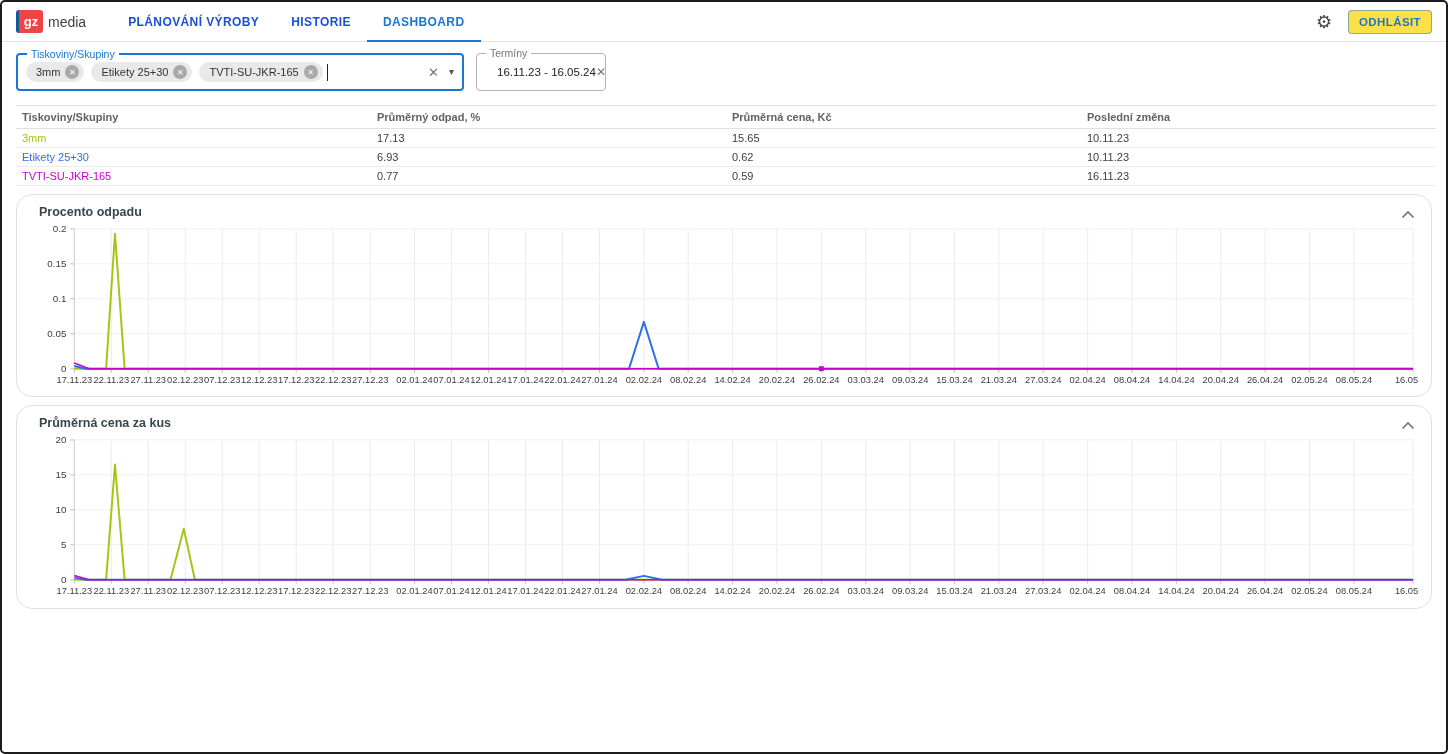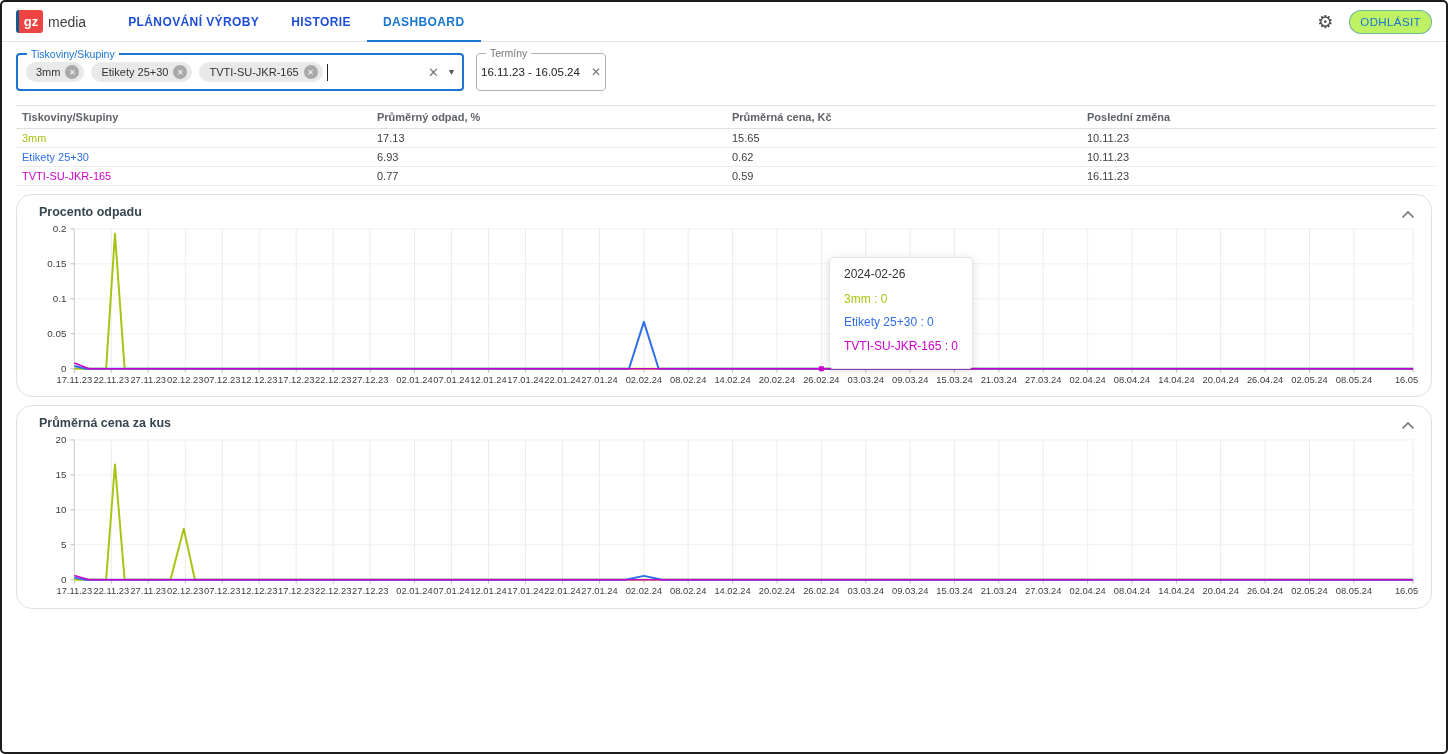--- a/index.html
+++ b/index.html
@@ -16,30 +16,30 @@
   .logo { display:flex; align-items:center; gap:5px; }
   .logo-badge { width:27px; height:23px; background:#ef4444; border-radius:3px; border-left:3px solid #135a92;
     color:#fff; font-weight:bold; font-size:13px; display:flex; align-items:center; justify-content:center; }
   .logo-media { color:#404040; font-size:14px; }
   .tabs { display:flex; height:40px; margin-left:26px; }
   .tab { display:flex; align-items:center; padding:0 16px; font-size:12px; font-weight:bold; letter-spacing:.4px;
     color:#1d4ed8; cursor:pointer; border-bottom:2px solid transparent; padding-top:2px; }
   .tab.active { color:#1976d2; border-bottom-color:#1976d2; }
   .topbar-right { margin-left:auto; display:flex; align-items:center; gap:16px; }
   .gear { font-size:18px; color:#4a4a4a; line-height:1; cursor:pointer; }
-  .logout-btn { border:1px solid rgba(25,118,210,.5); color:#1976d2; background:#bef264; border-radius:12px;
-    font-size:11.5px; font-weight:normal; letter-spacing:.4px; padding:5px 10px; cursor:pointer;
+  .logout-btn { border:1px solid rgba(25,118,210,.5); color:#1976d2; background:#fde047; border-radius:4px;
+    font-size:11.5px; font-weight:bold; letter-spacing:.4px; padding:5px 10px; cursor:pointer;
     font-family:"Liberation Sans",sans-serif; }
   
   .filters { display:flex; gap:12px; padding:11px 14px 6px; align-items:flex-start; }
   .field { position:relative; border-radius:4px; height:38px; display:flex; align-items:center; background:#fff; }
   .field-label { position:absolute; top:-7px; left:9px; background:#fff; padding:0 4px; font-size:10.5px; }
   .field-tiskoviny { width:448px; border:2px solid #1976d2; padding:0 8px; }
   .field-tiskoviny .field-label { color:#1976d2; }
-  .field-terminy { width:130px; border:1px solid #b2b2b2; padding:0 4px; }
+  .field-terminy { width:130px; border:1px solid #b2b2b2; padding:0 20px; }
   .field-terminy .field-label { color:#757575; }
   .chips { display:flex; gap:7px; align-items:center; }
   .chip { display:inline-flex; align-items:center; gap:5px; background:#e9e9e9; border-radius:12px;
     padding:3px 5px 3px 10px; font-size:11px; color:#333; cursor:default; }
   .chip-remove { width:14px; height:14px; border-radius:50%; background:#a9a9a9; color:#fff; font-size:8px;
     display:inline-flex; align-items:center; justify-content:center; cursor:pointer; }
   .text-cursor { width:1px; height:17px; background:#222; margin-left:4px; }
   .field-spacer { flex:1; }
   .icon-x { color:#757575; font-size:13px; cursor:pointer; line-height:1; }
   .icon-caret { color:#555; font-size:10px; margin-left:10px; cursor:pointer; line-height:1; }
@@ -264,28 +264,20 @@
       <text class="ylab" x="38" y="45" text-anchor="end">0.15</text>
       <line x1="46" y1="6.0" x2="1406" y2="6.0" stroke="#f0f0f0" stroke-width="1"></line>
       <line x1="42" y1="6.0" x2="46" y2="6.0" stroke="#bdbdbd" stroke-width="1"></line>
       <text class="ylab" x="38" y="9.5" text-anchor="end">0.2</text>
       <line x1="46" y1="6" x2="46" y2="148" stroke="#cfcfcf" stroke-width="1"></line>
       <polyline points="46.0,148.0 78.3,148.0 87.3,11.0 97.1,148.0 1406.0,148.0" fill="none" stroke="#a6c513" stroke-width="2" stroke-linejoin="round"></polyline>
       <polyline points="46.0,145.2 57.3,148.0 609.5,148.0 624.6,100.4 639.6,148.0 1406.0,148.0" fill="none" stroke="#2e6fe8" stroke-width="2" stroke-linejoin="round"></polyline>
       <polyline points="46.0,142.3 61.0,148.0 1406.0,148.0" fill="none" stroke="#cc00cc" stroke-width="1.6" stroke-linejoin="round"></polyline>
       <rect x="802.4" y="145.5" width="5" height="5" fill="#cc00cc"></rect>
     </svg>
-  <div class="chart-tooltip">
-    <div class="tt-date">2024-02-26</div>
-    <div>
-        <div class="tt-item" style="color: rgb(166, 197, 19);">3mm : 0</div>
-        <div class="tt-item" style="color: rgb(46, 111, 232);">Etikety 25+30 : 0</div>
-        <div class="tt-item" style="color: rgb(204, 0, 204);">TVTI-SU-JKR-165 : 0</div>
-      </div>
-  </div>
 </div>
 
 <div class="card">
   <div class="card-title">Průměrná cena za kus</div>
   <button class="collapse-btn">
     <svg width="14" height="10" viewBox="0 0 14 10">
         <path d="M2 8 L7 3 L12 8" stroke="#757575" stroke-width="1.7" fill="none" stroke-linecap="round"></path>
       </svg>
   </button>
   <svg class="chart" viewBox="0 0 1412 172">

